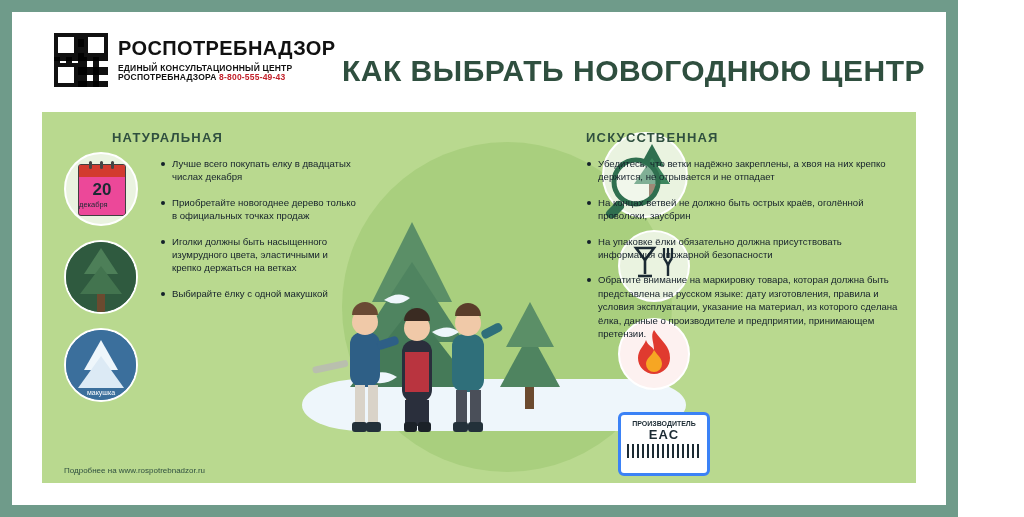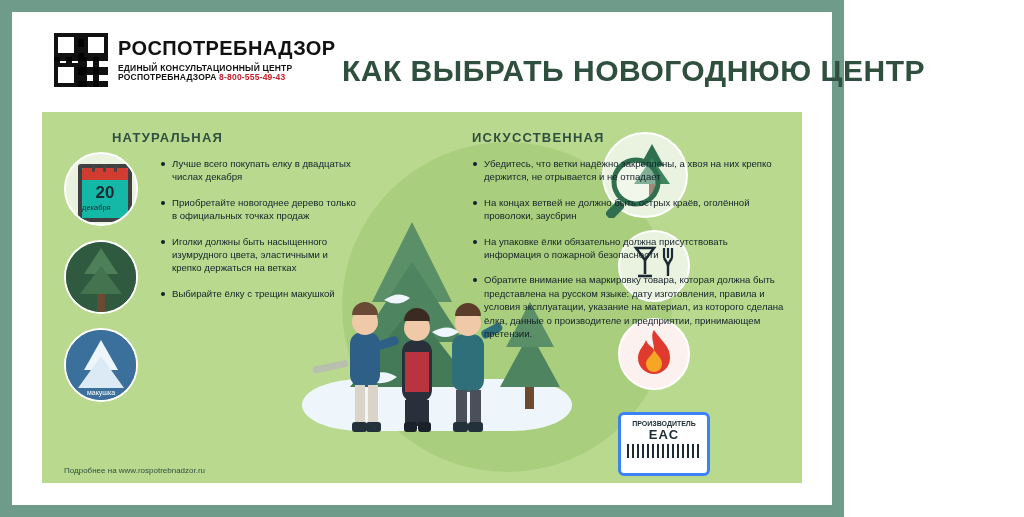--- a/index.html
+++ b/index.html
@@ -3,21 +3,21 @@
 <meta charset="utf-8">
 <style>
   html,body{margin:0;padding:0;}
   body{
     width:1024px;height:517px;overflow:hidden;
     background:#ffffff;
     font-family:"Liberation Sans", sans-serif;
   }
   .poster{
     position:relative;
-    width:844px;height:517px;
+    width:958px;height:517px;
     background:#6f9b8a;
     box-sizing:border-box;
     padding:12px;
   }
   .inner{
     position:relative;
     width:100%;height:100%;
     background:#ffffff;
     box-sizing:border-box;
   }
@@ -111,21 +111,21 @@
   .cicon{
     position:absolute;left:22px;
     width:70px;height:70px;border-radius:50%;
     background:#eaf3e0;border:2px solid #fff;
     overflow:hidden;
   }
   .cicon.c1{top:40px;}
   .cicon.c2{top:128px;}
   .cicon.c3{top:216px;}
   .cal{
-    position:absolute;left:12px;top:10px;width:46px;height:50px;background:#14b8a6;border:4px solid #404040;border-radius:3px;
+    position:absolute;left:12px;top:10px;width:46px;height:50px;background:#ec4899;border:1px solid #404040;border-radius:3px;
   }
   .cal .top{height:12px;background:#d23b2f;border-radius:2px 2px 0 0;}
   .cal .d{font-size:17px;font-weight:bold;text-align:center;color:#1b2a33;margin-top:3px;}
   .cal .m{font-size:7.5px;color:#1b2a33;}
   .cal .ring{position:absolute;top:-4px;width:3px;height:8px;background:#444;border-radius:2px;}
   .cal .r1{left:10px;} .cal .r2{left:21px;} .cal .r3{left:32px;}
   .trunk-img{position:absolute;inset:0;background:linear-gradient(180deg,#3f6b4b,#2f5a3f);}
   .cicon.c3{background:#3b6f9c;}
   .c3 .label{
     position:absolute;left:0;right:0;bottom:4px;text-align:center;color:#fff;font-size:7px;
@@ -240,21 +240,21 @@
           </g>
         </svg>
       </div>
 
       <div class="col col-left">
         <div class="col-head">НАТУРАЛЬНАЯ</div>
         <ul class="bullets">
           <li>Лучше всего покупать елку в двадцатых числах декабря</li>
           <li>Приобретайте новогоднее дерево только в официальных точках продаж</li>
           <li>Иголки должны быть насыщенного изумрудного цвета, эластичными и крепко держаться на ветках</li>
-          <li>Выбирайте ёлку с трещин макушкой</li>
+          <li>Выбирайте ёлку с одной макушкой</li>
         </ul>
       </div>
 
       <div class="cicon c1">
         <div class="cal">
           <div class="ring r1"></div>
             <div class="ring r2"></div>
             <div class="ring r3"></div>
           <div class="top"></div>
           <div class="d">20</div>

